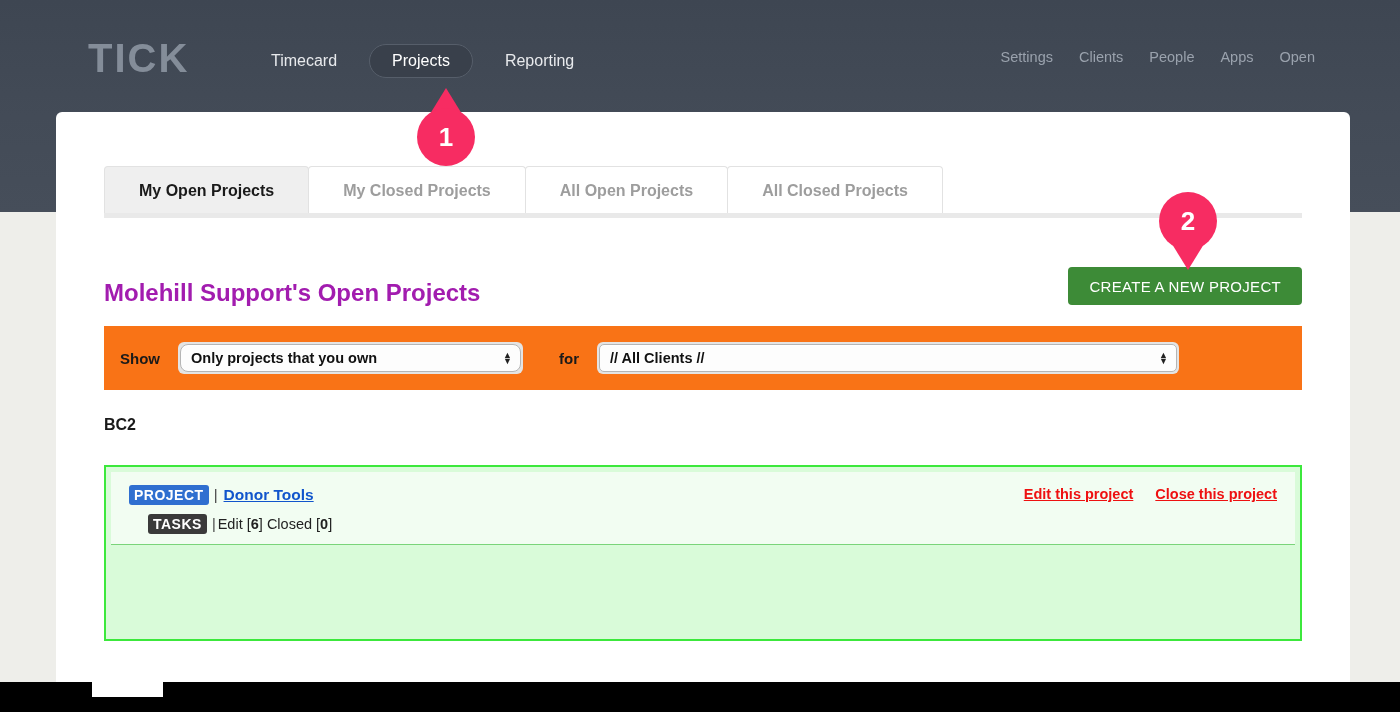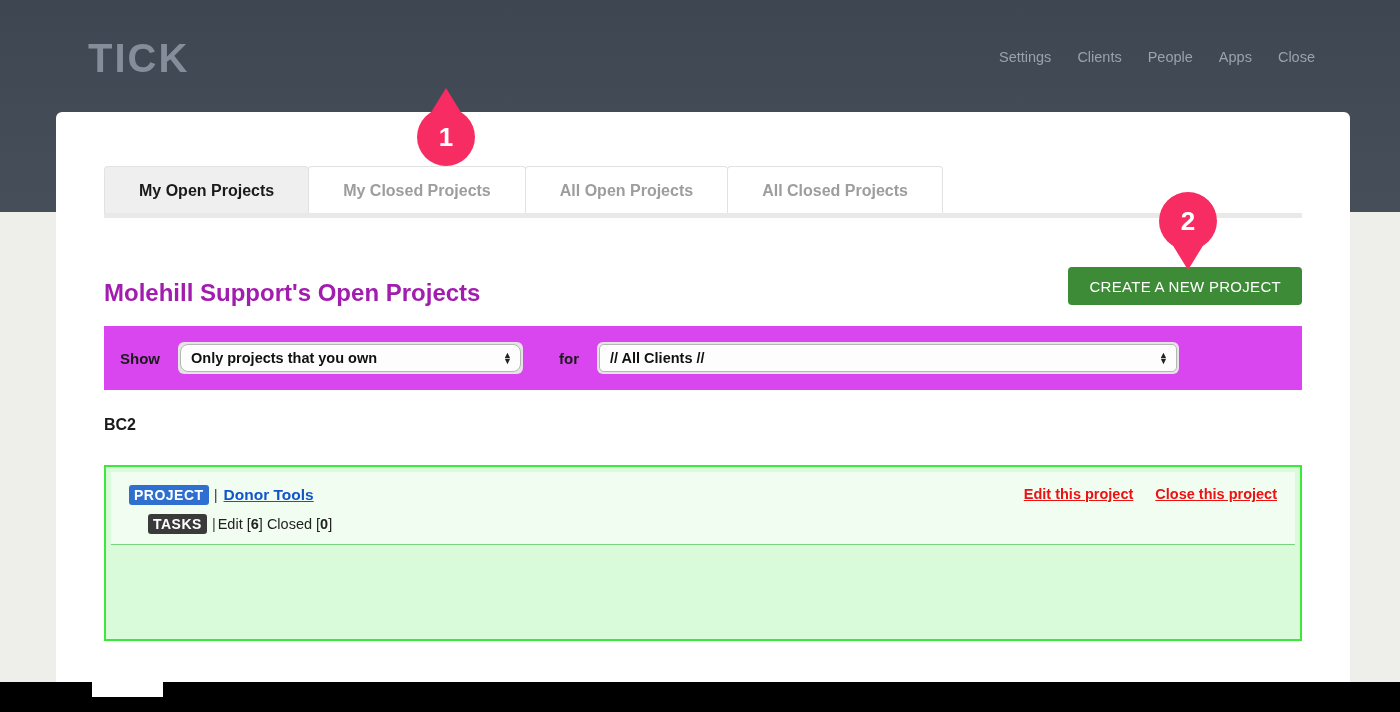--- a/index.html
+++ b/index.html
@@ -78,21 +78,21 @@
     position: absolute; right: 0; top: 0; height: 38px; padding: 0 21px;
     display: flex; align-items: center; justify-content: center;
     background: #3d8b37; color: #ffffff; border: none; border-radius: 4px;
     font-size: 15px; font-family: "Liberation Sans", sans-serif; letter-spacing: .3px;
     cursor: pointer; white-space: nowrap;
   }
 
   
   .filter-bar {
     position: absolute; left: 48px; top: 214px; width: 1198px; height: 64px;
-    background: #d946ef; display: flex; align-items: center; padding: 0 16px;
+    background: #f97316; display: flex; align-items: center; padding: 0 16px;
   }
   .filter-label { font-size: 15px; font-weight: bold; color: #1a1a1a; }
   .select-shell {
     position: relative; margin-left: 18px; height: 32px;
     background: #e4e4e4; border-radius: 6px; padding: 2px; display: flex; align-items: center;
   }
   .select-inner {
     position: relative; height: 28px; background: #fdfdfd;
     border: 1px solid #b5b5b5; border-radius: 5px;
     display: flex; align-items: center; padding: 0 28px 0 10px;
@@ -178,27 +178,32 @@
 <body>
 
 <div id="root">
 
   <div class="band-dark"></div>
   <div class="band-beige"></div>
 
   <div class="topnav">
     <div class="logo">TICK</div>
 
+    <div class="nav-main">
+      <a class="nav-item" href="#">Timecard</a>
+      <a class="nav-item active" href="#">Projects</a>
+      <a class="nav-item" href="#">Reporting</a>
+    </div>
 
     <div class="nav-right">
       <a href="#">Settings</a>
       <a href="#">Clients</a>
       <a href="#">People</a>
       <a href="#">Apps</a>
-      <a href="#">Close</a>
+      <a href="#">Open</a>
     </div>
   </div>
 
   <div class="panel">
 
     <div class="tabs">
       <div class="tab active">My Open Projects</div>
       <div class="tab">My Closed Projects</div>
       <div class="tab">All Open Projects</div>
       <div class="tab">All Closed Projects</div>

